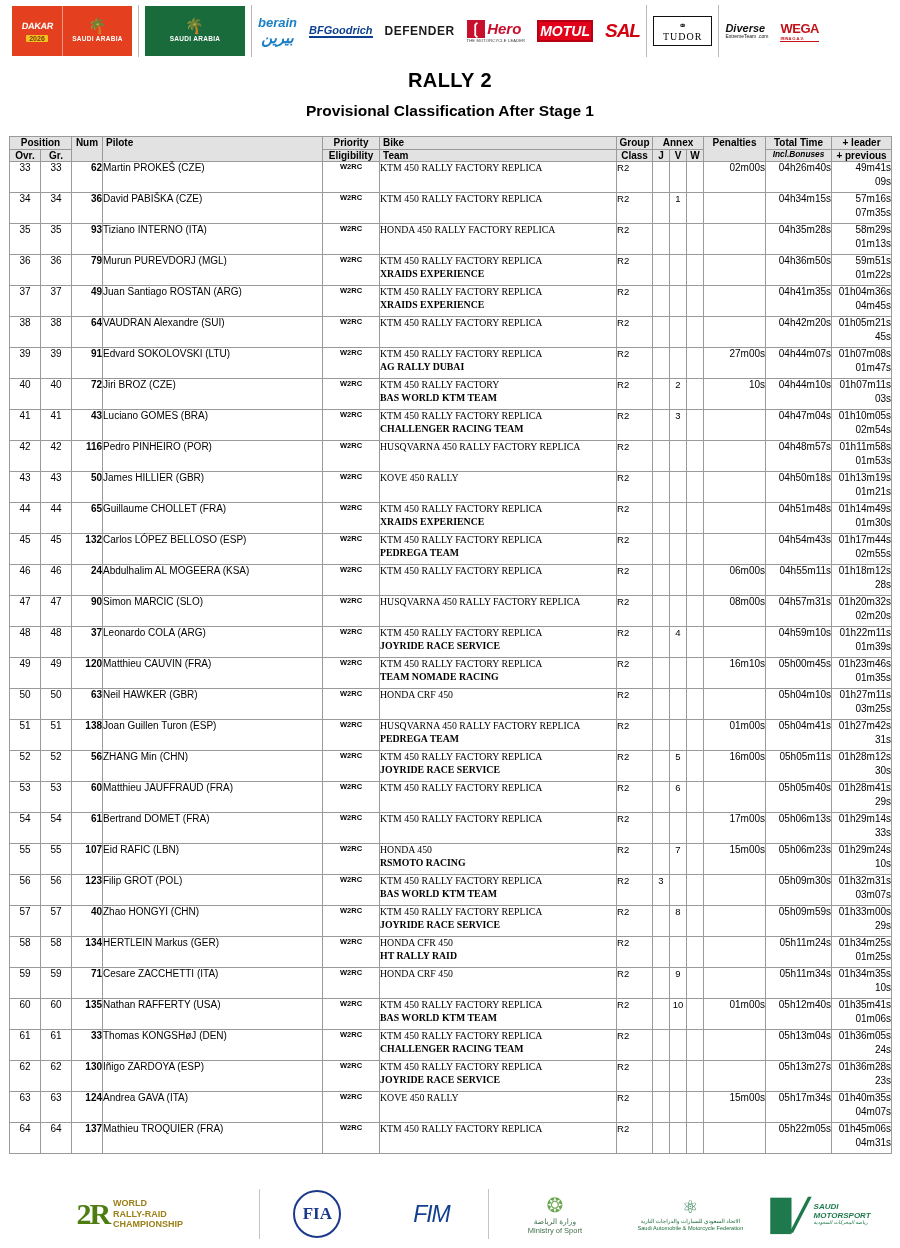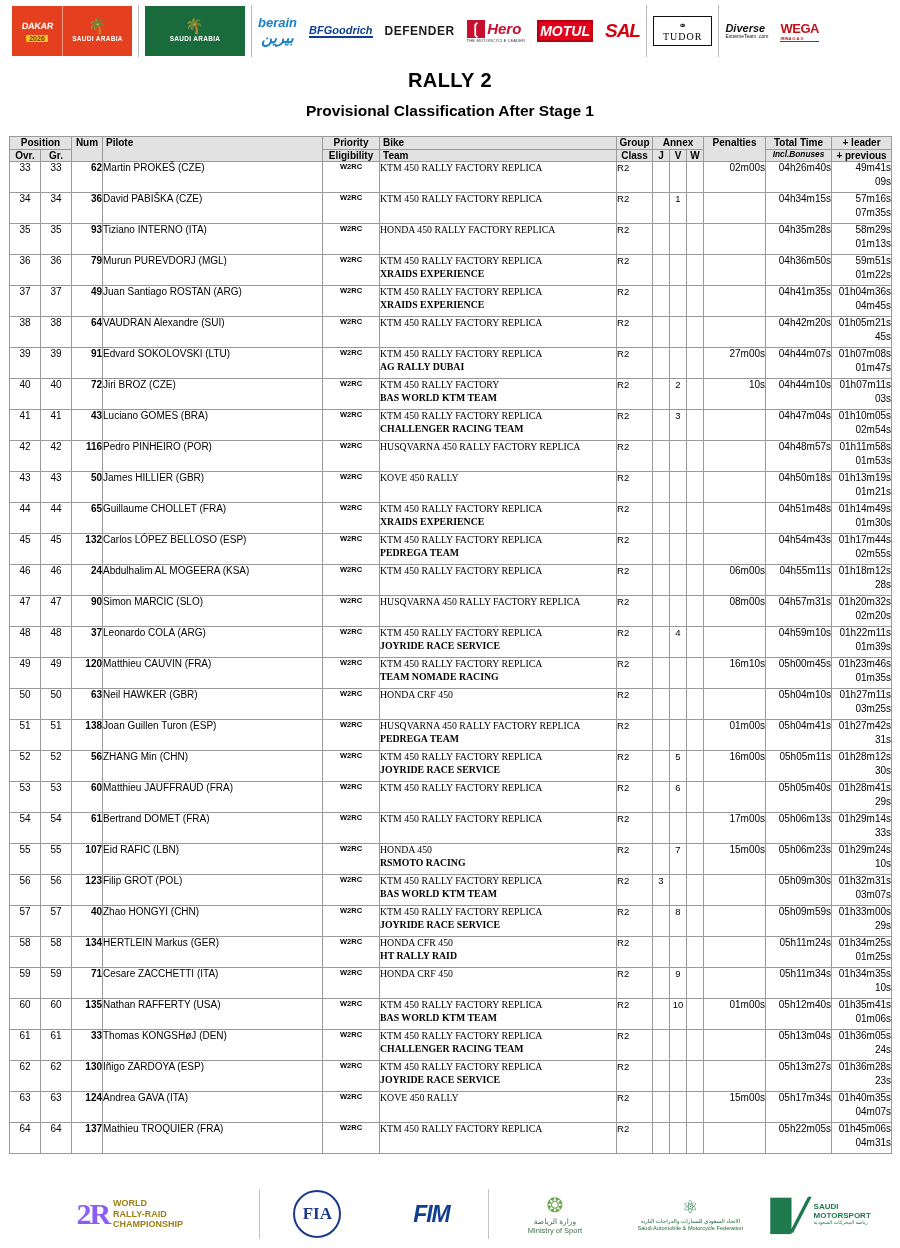--- a/index.html
+++ b/index.html
@@ -119,31 +119,31 @@
   .bike-cell .team { font-weight: bold; margin-top: 2px; }
 
   
   .footer {
     position: absolute; left: 0; bottom: 4px; width: 900px; height: 60px;
     display: flex; align-items: center;
   }
   .ft-cell { display: flex; align-items: center; justify-content: center; height: 56px; padding: 0 10px;}
   .ft-div { width: 1px; height: 50px; background: #c4c4c4; }
   .w2rc { display:flex; align-items:center; gap:4px; }
-  .w2rc-2r { font-size: 30px; font-weight: bold; color: #8b5cf6; font-family: "Liberation Serif", serif; letter-spacing: -2px;}
+  .w2rc-2r { font-size: 30px; font-weight: bold; color: #4d7c0f; font-family: "Liberation Serif", serif; letter-spacing: -2px;}
   .w2rc-txt { color: #9c8019; font-weight: bold; font-size: 9px; line-height: 1.15; }
   .fia { width: 48px; height: 48px; border-radius: 50%; border: 2px solid #1b3a8c; display:flex; align-items:center; justify-content:center; color:#1b3a8c; font-weight:bold; font-size: 17px; font-family:"Liberation Serif",serif;}
-  .fim { color: #123f8e; font-size: 23px; font-weight: bold; font-style: italic; letter-spacing: -1px;}
+  .fim { color: #123f8e; font-size: 23px; font-weight: normal; font-style: italic; letter-spacing: -1px;}
   .mos { text-align:center; color:#3f6f4a; font-size: 7.5px; line-height: 1.2;}
   .mos .glyph { font-size: 20px; color:#6aa84f; display:block; }
   .samf { text-align:center; color:#1b6b3a; font-size: 5.6px; line-height: 1.25;}
   .samf .glyph { font-size: 18px; color:#2b7a4b; display:block; }
   .smf { display:flex; align-items:center; gap:4px;}
   .smf .mark { color:#1e7a4d; font-size: 30px; font-weight: bold; font-family:"Liberation Serif",serif; }
-  .smf .txt { color:#1e7a4d; font-size: 8px; font-weight: bold; line-height: 1.15;}
+  .smf .txt { color:#1e7a4d; font-size: 8px; font-weight: bold; font-style: italic; line-height: 1.15;}
   .smf .txt small { display:block; font-size: 5px; font-weight: normal; }
 </style>
 </head>
 <body>
 
 <div id="page">
 
   <div class="sponsor-bar">
 
     <div class="sp-cell">

